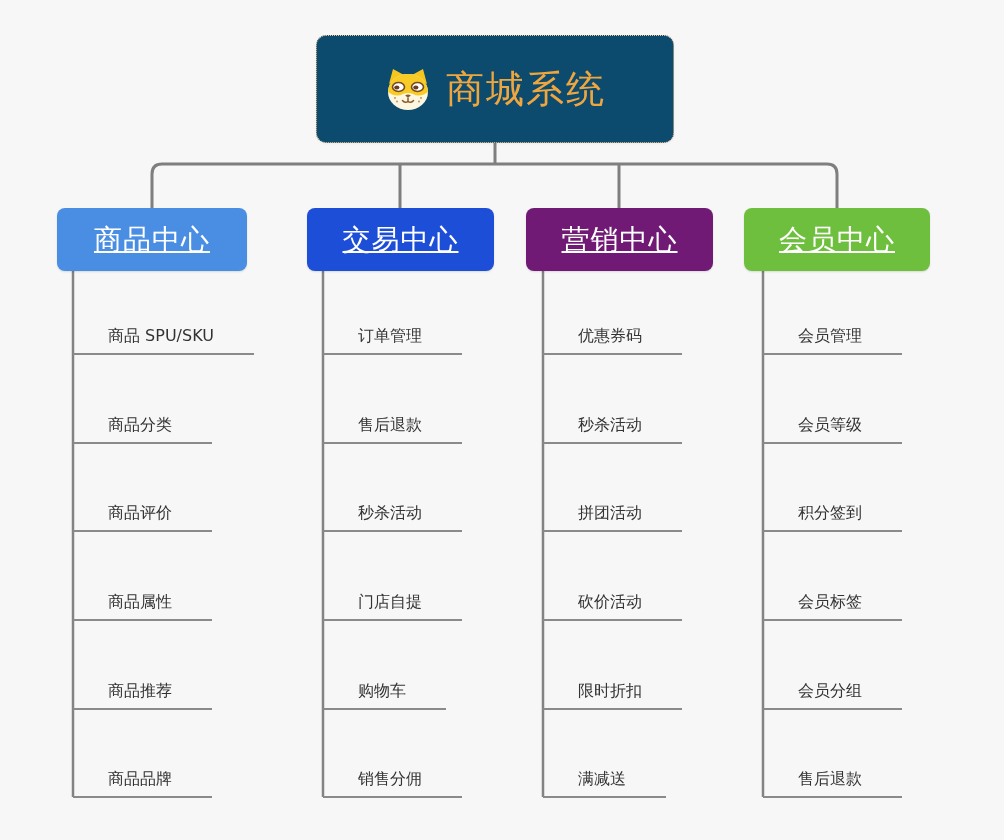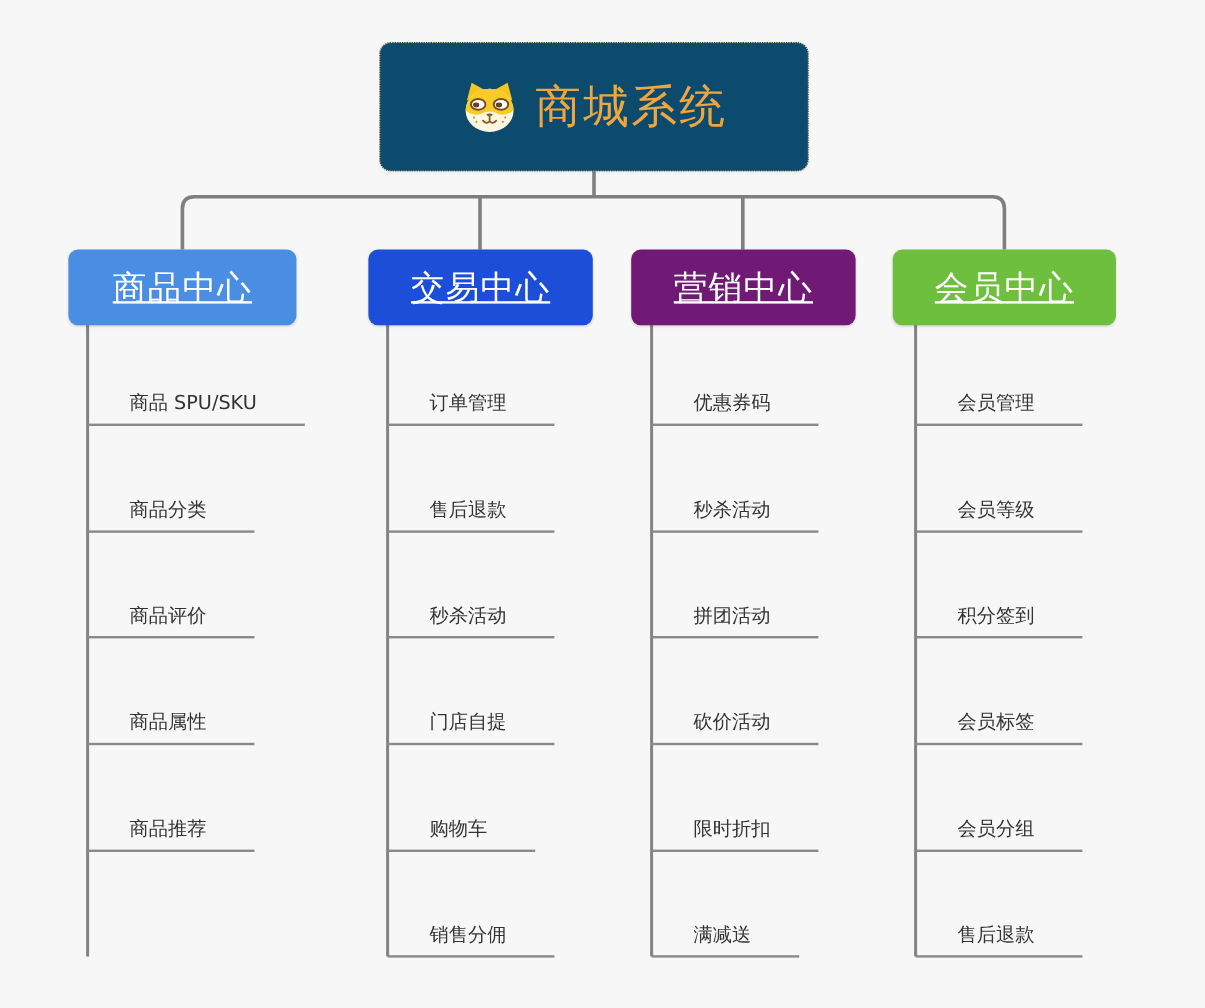--- a/index.html
+++ b/index.html
@@ -85,20 +85,21 @@
   <div class="branch b0">商品中心</div>
   <div class="branch b1">交易中心</div>
   <div class="branch b2">营销中心</div>
   <div class="branch b3">会员中心</div>
 
   <div class="leaf col0 row0">商品 SPU/SKU</div>
   <div class="leaf col0 row1">商品分类</div>
   <div class="leaf col0 row2">商品评价</div>
   <div class="leaf col0 row3">商品属性</div>
   <div class="leaf col0 row4">商品推荐</div>
+  <div class="leaf col0 row5">商品品牌</div>
 
   <div class="leaf col1 row0">订单管理</div>
   <div class="leaf col1 row1">售后退款</div>
   <div class="leaf col1 row2">秒杀活动</div>
   <div class="leaf col1 row4">购物车</div>
   <div class="leaf col1 row3">门店自提</div>
   <div class="leaf col1 row5">销售分佣</div>
 
   <div class="leaf col2 row0">优惠券码</div>
   <div class="leaf col2 row1">秒杀活动</div>

